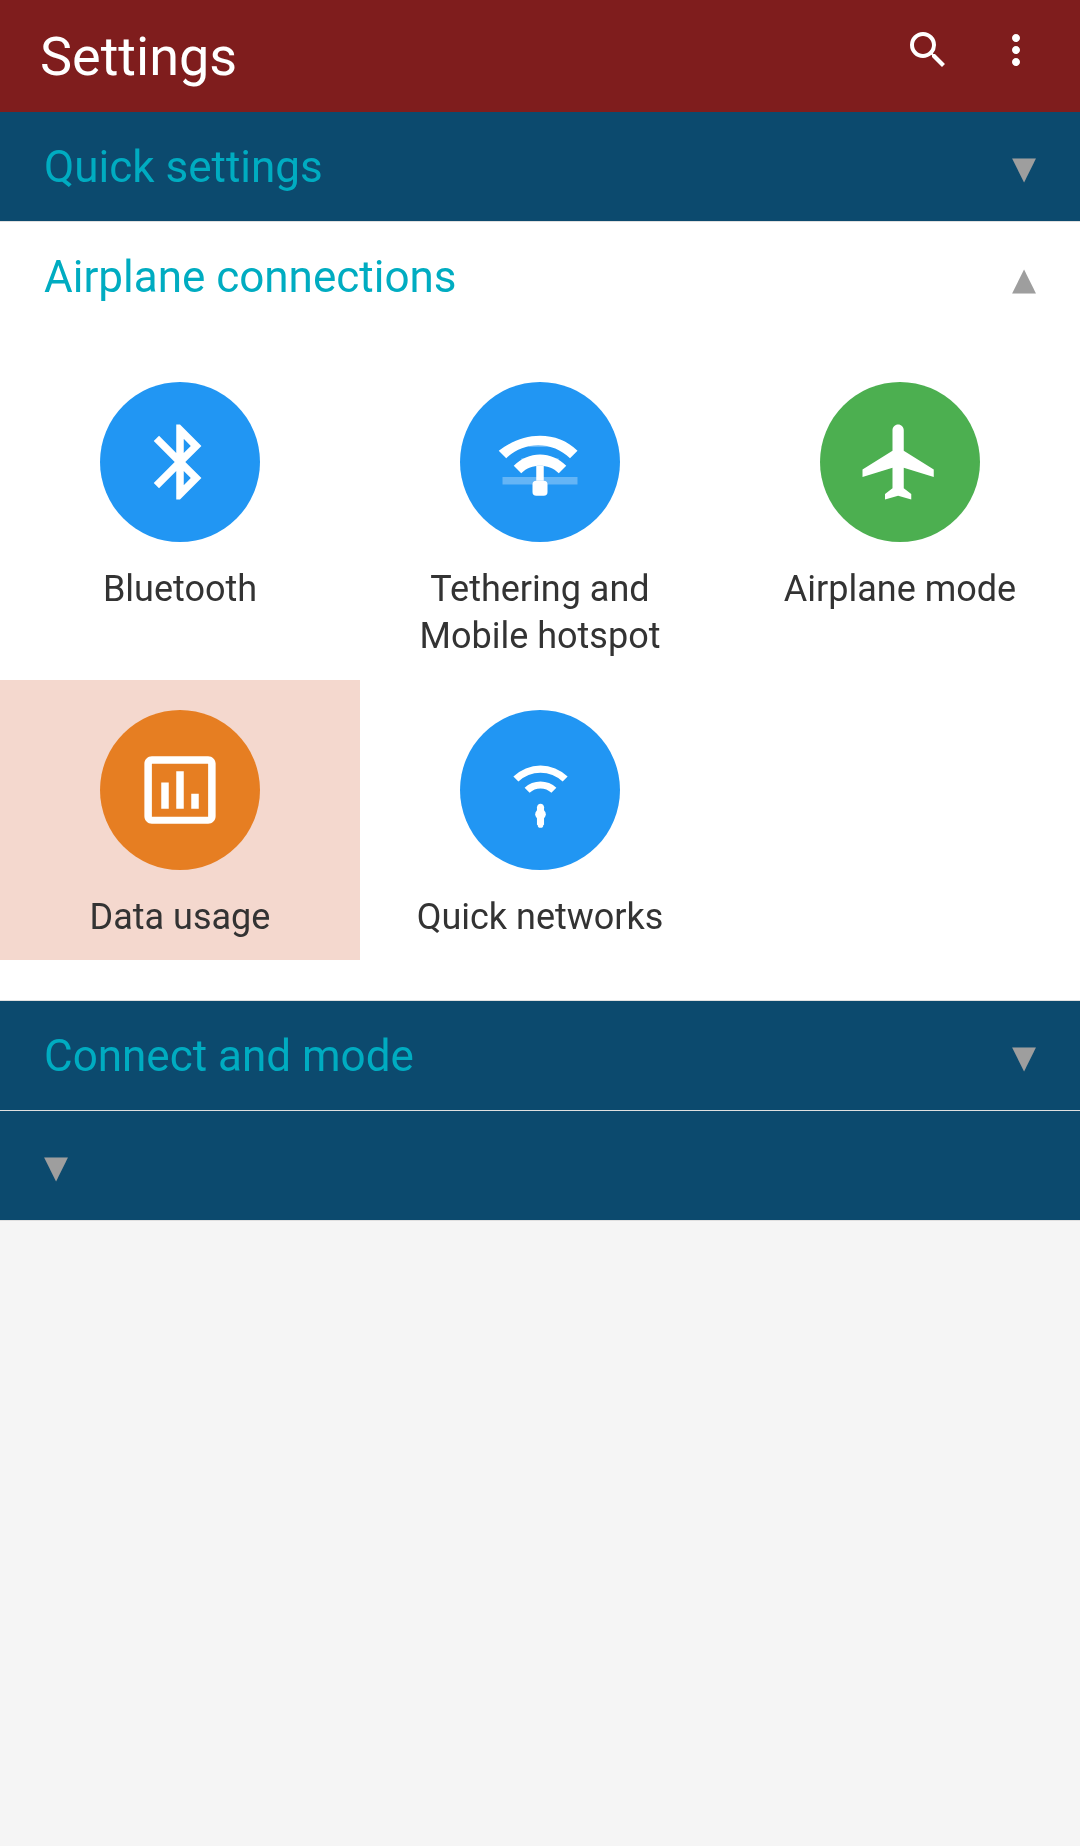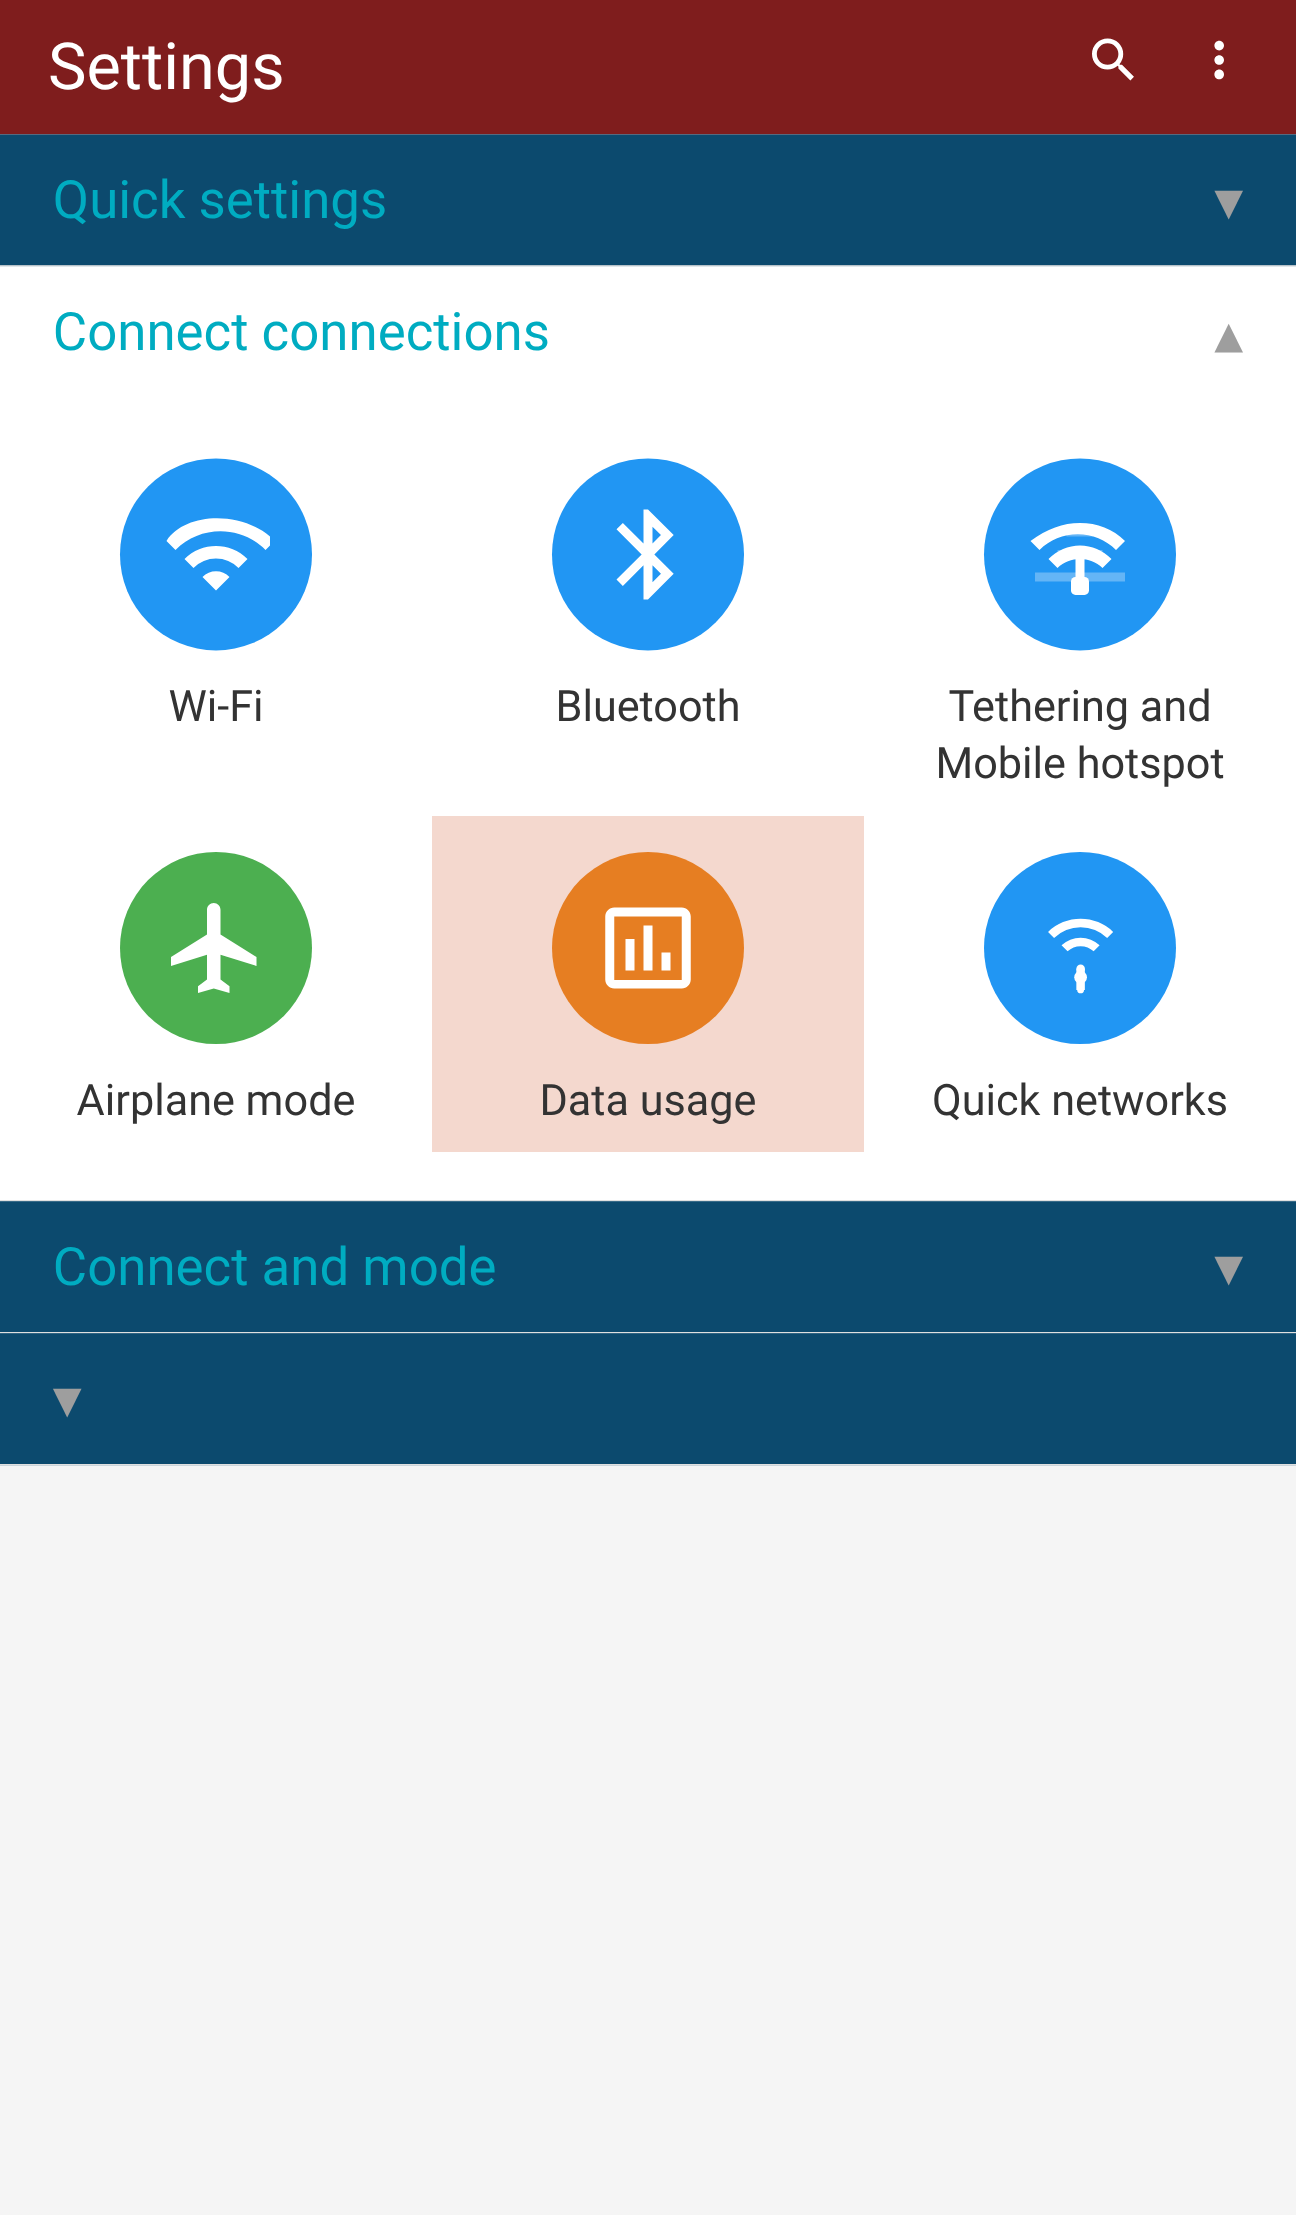--- a/index.html
+++ b/index.html
@@ -138,34 +138,26 @@
   </div>
 </div>
 
 <div class="section-row">
   <span class="section-row-label">Quick settings</span>
   <span class="chevron">▾</span>
 </div>
 
 <div class="network-section">
   <div class="network-section-header">
-    <span class="network-section-label">Connect connections</span>
+    <span class="network-section-label">Airplane connections</span>
     <span class="chevron">▴</span>
   </div>
 
   <div class="icons-grid">
 
-    <div class="icon-item">
-      <div class="icon-circle blue">
-        <svg width="90" height="90" viewBox="0 0 24 24">
-          <path d="M1 9l2 2c5.523-5.523 14.477-5.523 20 0l2-2C18.686 2.314 5.314 2.314 1 9zm8 8l3 3 3-3a4.237 4.237 0 0 0-6 0zm-4-4l2 2a7.074 7.074 0 0 1 10 0l2-2C15.14 9.147 8.86 9.147 5 13z"></path>
-        </svg>
-      </div>
-      <span class="icon-label">Wi-Fi</span>
-    </div>
 
 
     <div class="icon-item">
       <div class="icon-circle blue">
         <svg width="90" height="90" viewBox="0 0 24 24">
           <path d="M17.71 7.71L12 2h-1v7.59L6.41 5 5 6.41 10.59 12 5 17.59 6.41 19 11 14.41V22h1l5.71-5.71-4.3-4.29 4.3-4.29zM13 5.83l1.88 1.88L13 9.59V5.83zm1.88 10.46L13 18.17v-3.76l1.88 1.88z"></path>
         </svg>
       </div>
       <span class="icon-label">Bluetooth</span>
     </div>

